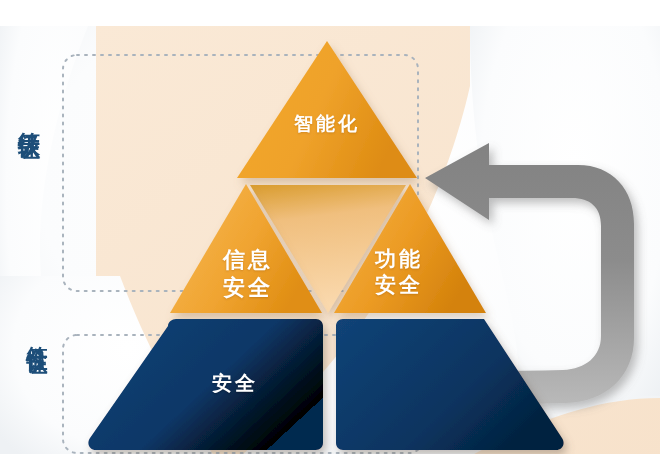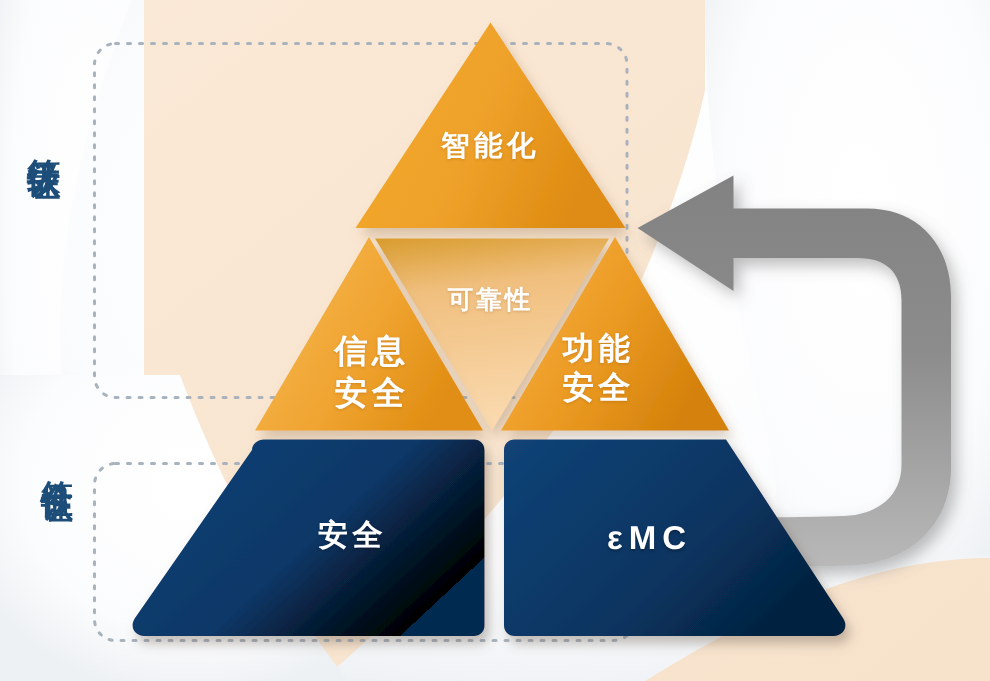--- a/index.html
+++ b/index.html
@@ -2,21 +2,21 @@
 <html><head>
 <meta charset="utf-8">
 <style>
   html,body{margin:0;padding:0;}
   body{
     width:660px;height:454px;overflow:hidden;
     background:#ffffff;
     font-family:"Liberation Sans","DejaVu Sans",sans-serif;
     position:relative;
   }
-  #stage{position:absolute;inset:0;width:660px;height:352px;}
+  #stage{position:absolute;inset:0;width:660px;height:352px;margin-top:26px;}
   #stage svg{position:absolute;left:0;top:0;}
 
   
   .lbl{
     position:absolute;color:#ffffff;font-weight:bold;
     letter-spacing:3px;line-height:1.25;text-align:center;
     white-space:pre-line;pointer-events:none;
     text-shadow:0 1px 2px rgba(120,60,0,.25);
   }
   .side-label{
@@ -224,29 +224,27 @@
                C 566,418 562,424 556,424
                L 343,424
                C 339,424 336,421 336,417
                L 336,300 Z"></path>
     </g>
 
   </svg>
 
   <div class="lbl" id="lbl-zhineng">智能化</div>
 
-  <div class="lbl" id="lbl-kekao">可靠性</div>
 
   <div class="lbl" id="lbl-xinxi">信息
 安全</div>
 
   <div class="lbl" id="lbl-gongneng">功能
 安全</div>
 
   <div class="lbl" id="lbl-anquan">安全</div>
 
-  <div class="lbl" id="lbl-emc">εMC</div>
 
   <div class="side-label" id="side-dengji">等级认证</div>
 
   <div class="side-label" id="side-fuhe">符合性认证</div>
 
 </div>
 
 </body></html>

